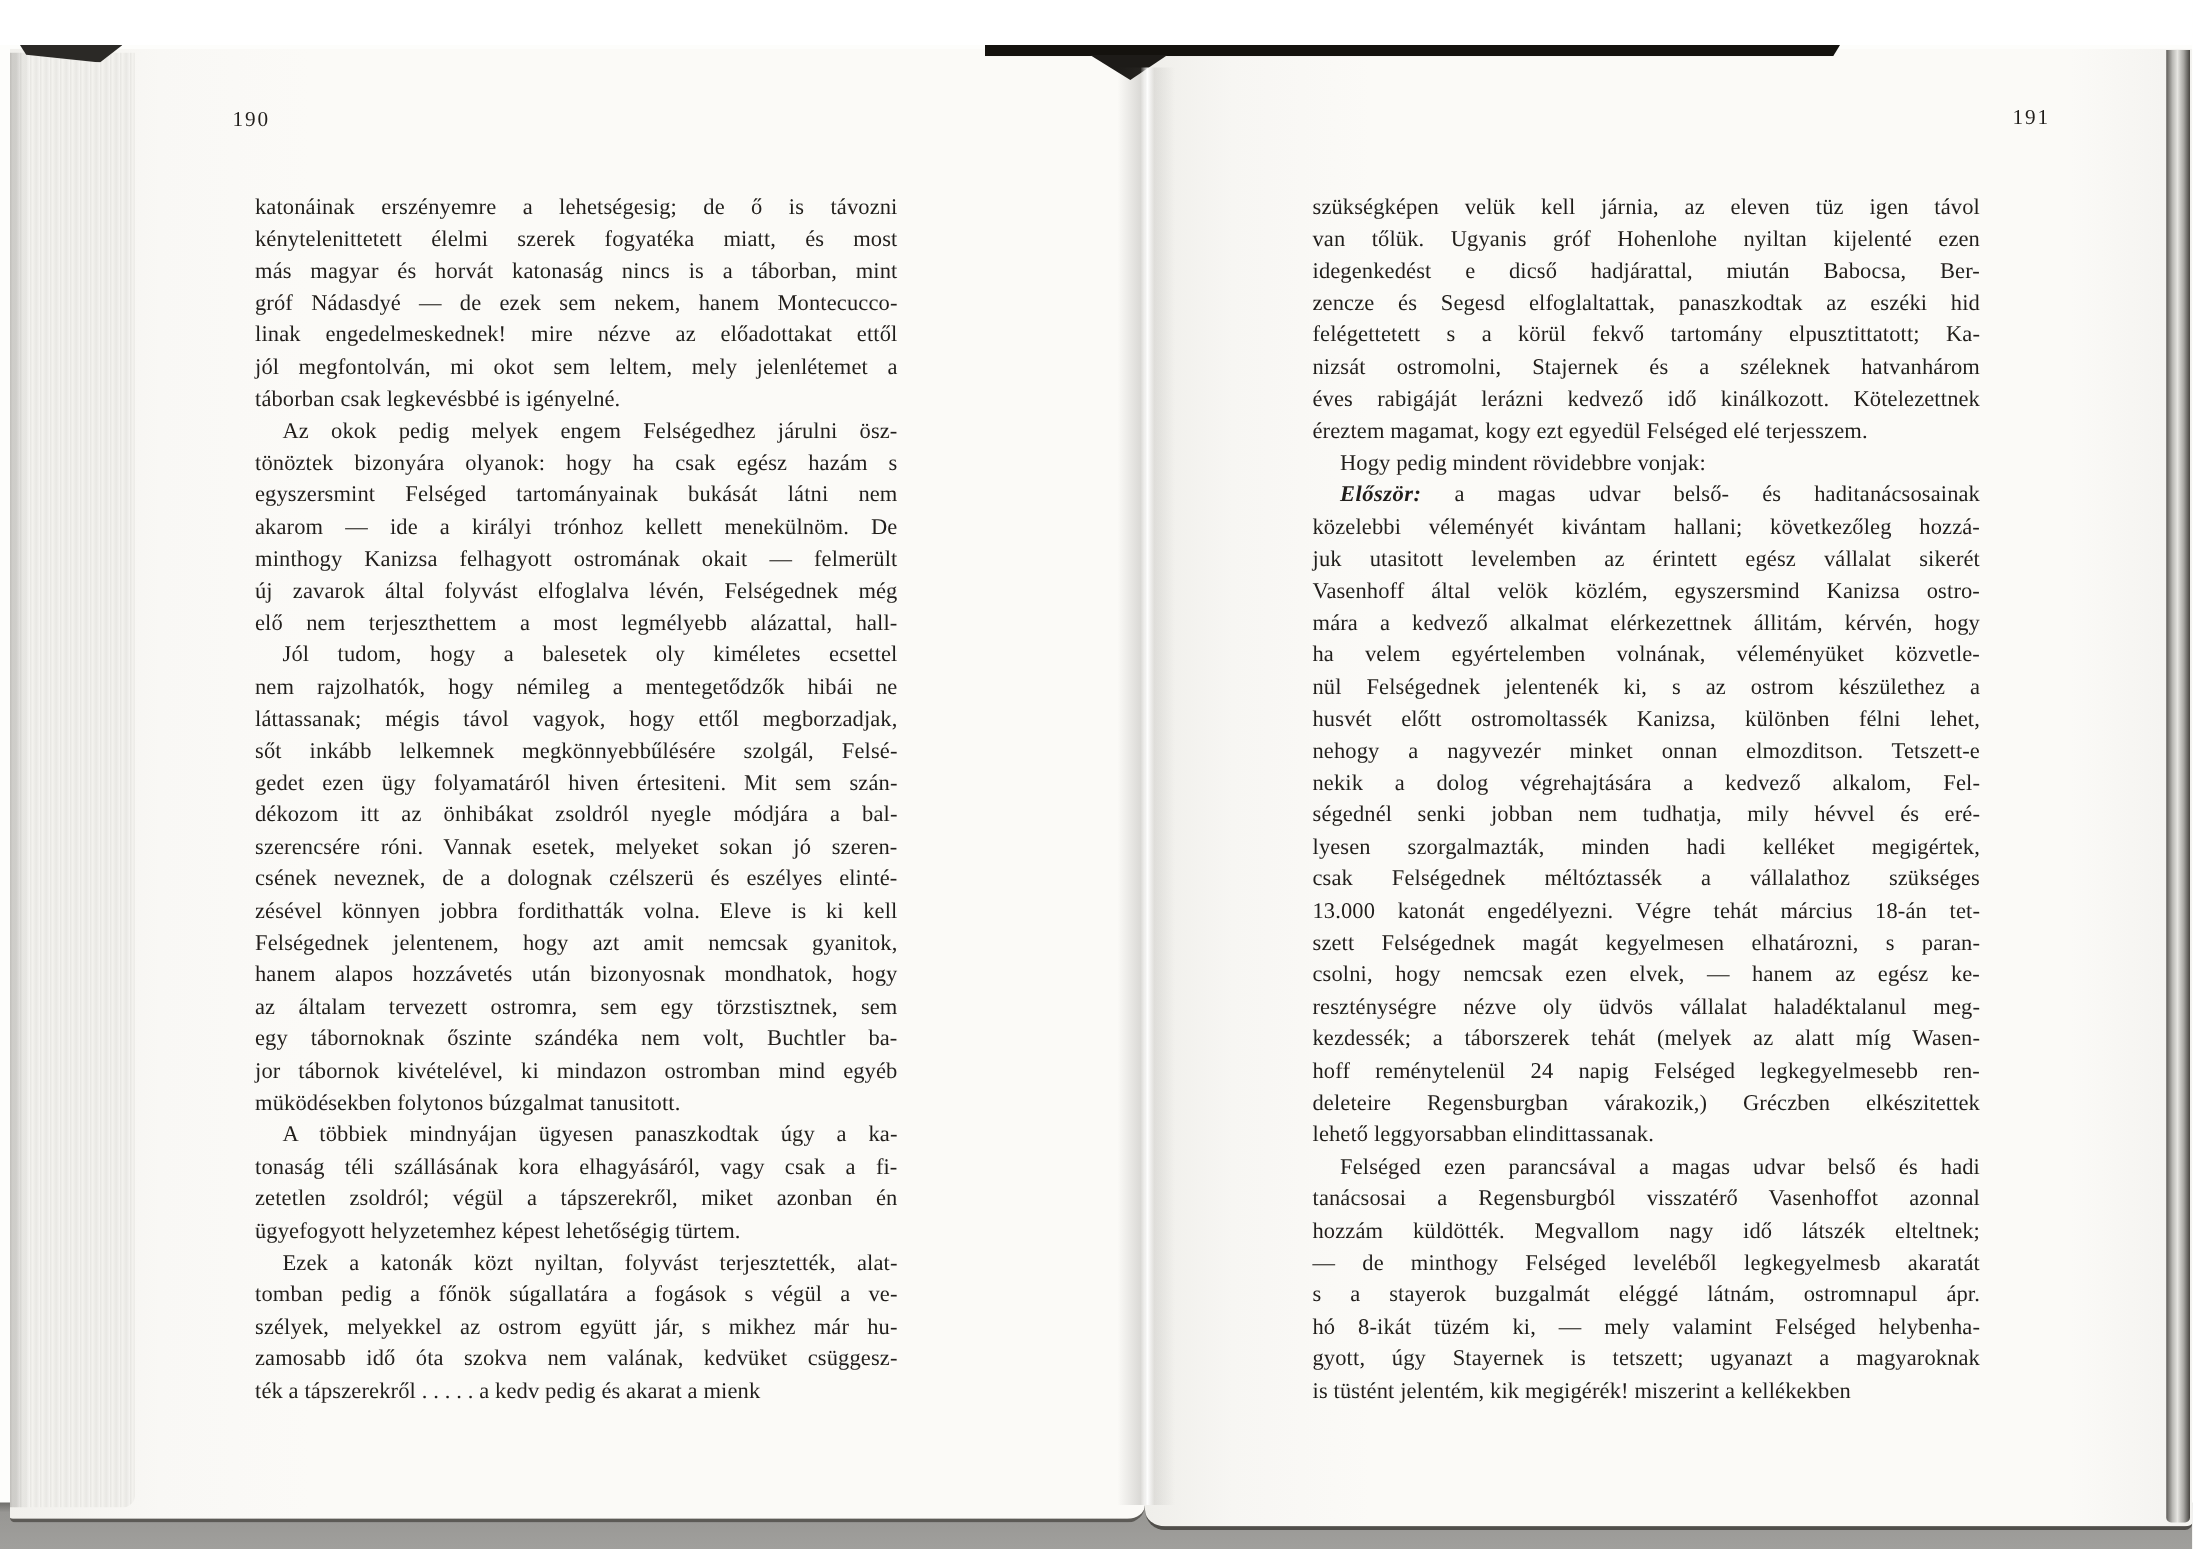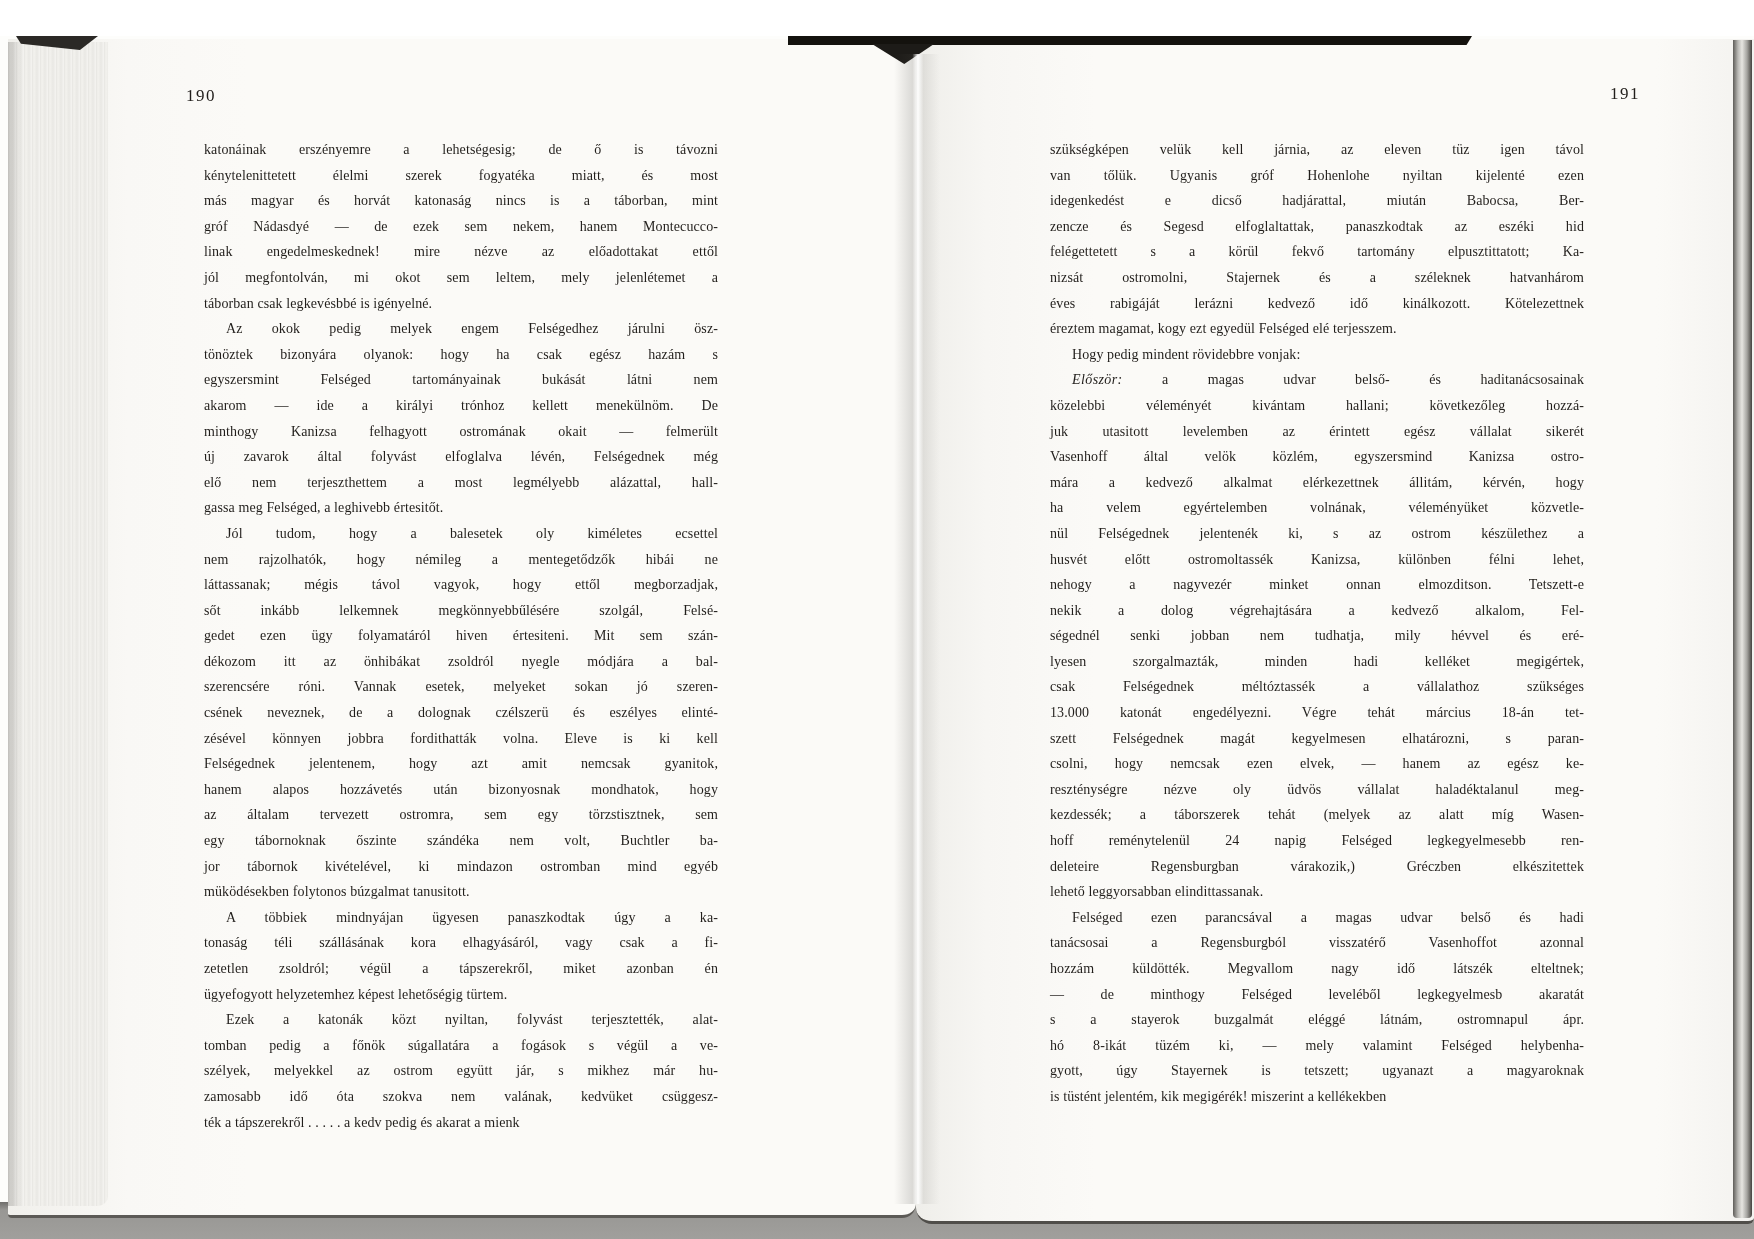--- a/index.html
+++ b/index.html
@@ -79,32 +79,32 @@
   }
   
   .page-number{
     position:absolute;color:var(--ink);
     font-size:17px;letter-spacing:1.5px;
   }
   .pn-left{left:186px;top:50px;}
   .pn-right{left:1610px;top:48px;}
   
   .text-col{
-    position:absolute;top:101px;color:var(--ink);
-    font-size:14px;line-height:25.6px;letter-spacing:0.1px;
+    position:absolute;top:117px;color:var(--ink);
+    font-size:18px;line-height:25.6px;letter-spacing:0.1px;
   }
   .col-left{left:204px;width:514px;}
   .col-right{left:1050px;width:534px;}
   .para{margin:0;padding:0;}
   .line{
     text-align:justify;text-align-last:justify;
   }
   .line.end{text-align-last:left;}
   .line.indent{text-indent:22px;}
-  .lead-em{font-style:italic;font-weight:normal;letter-spacing:0.4px;}
+  .lead-em{font-style:italic;font-weight:bold;letter-spacing:0.4px;}
 </style>
 </head>
 <body>
 
 <div class="scene">
   <div class="backdrop-gray"></div>
   <div class="backdrop-white-strip"></div>
 
   <div class="page page-left"></div>
   <div class="page page-right"></div>
@@ -130,21 +130,20 @@
         <div class="line end">táborban csak legkevésbbé is igényelné.</div>
       </div>
       <div class="para">
         <div class="line indent">Az okok pedig melyek engem Felségedhez járulni ösz-</div>
         <div class="line">tönöztek bizonyára olyanok: hogy ha csak egész hazám s</div>
         <div class="line">egyszersmint Felséged tartományainak bukását látni nem</div>
         <div class="line">akarom — ide a királyi trónhoz kellett menekülnöm. De</div>
         <div class="line">minthogy Kanizsa felhagyott ostromának okait — felmerült</div>
         <div class="line">új zavarok által folyvást elfoglalva lévén, Felségednek még</div>
         <div class="line">elő nem terjeszthettem a most legmélyebb alázattal, hall-</div>
-        <div class="line end">gassa meg Felséged, a leghivebb értesitőt.</div>
       </div>
       <div class="para">
         <div class="line indent">Jól tudom, hogy a balesetek oly kiméletes ecsettel</div>
         <div class="line">nem rajzolhatók, hogy némileg a mentegetődzők hibái ne</div>
         <div class="line">láttassanak; mégis távol vagyok, hogy ettől megborzadjak,</div>
         <div class="line">sőt inkább lelkemnek megkönnyebbűlésére szolgál, Felsé-</div>
         <div class="line">gedet ezen ügy folyamatáról hiven értesiteni. Mit sem szán-</div>
         <div class="line">dékozom itt az önhibákat zsoldról nyegle módjára a bal-</div>
         <div class="line">szerencsére róni. Vannak esetek, melyeket sokan jó szeren-</div>
         <div class="line">csének neveznek, de a dolognak czélszerü és eszélyes elinté-</div>

